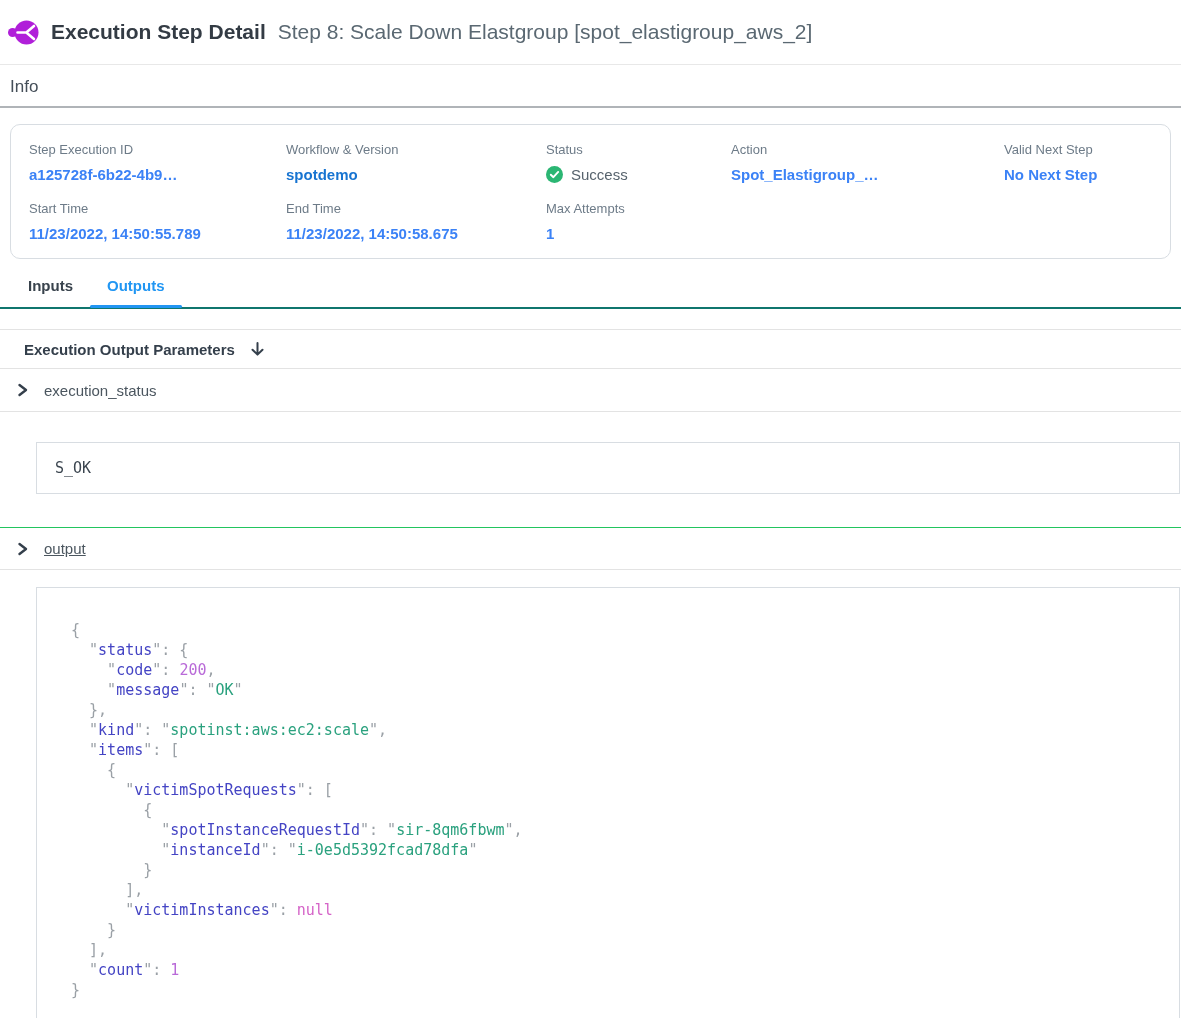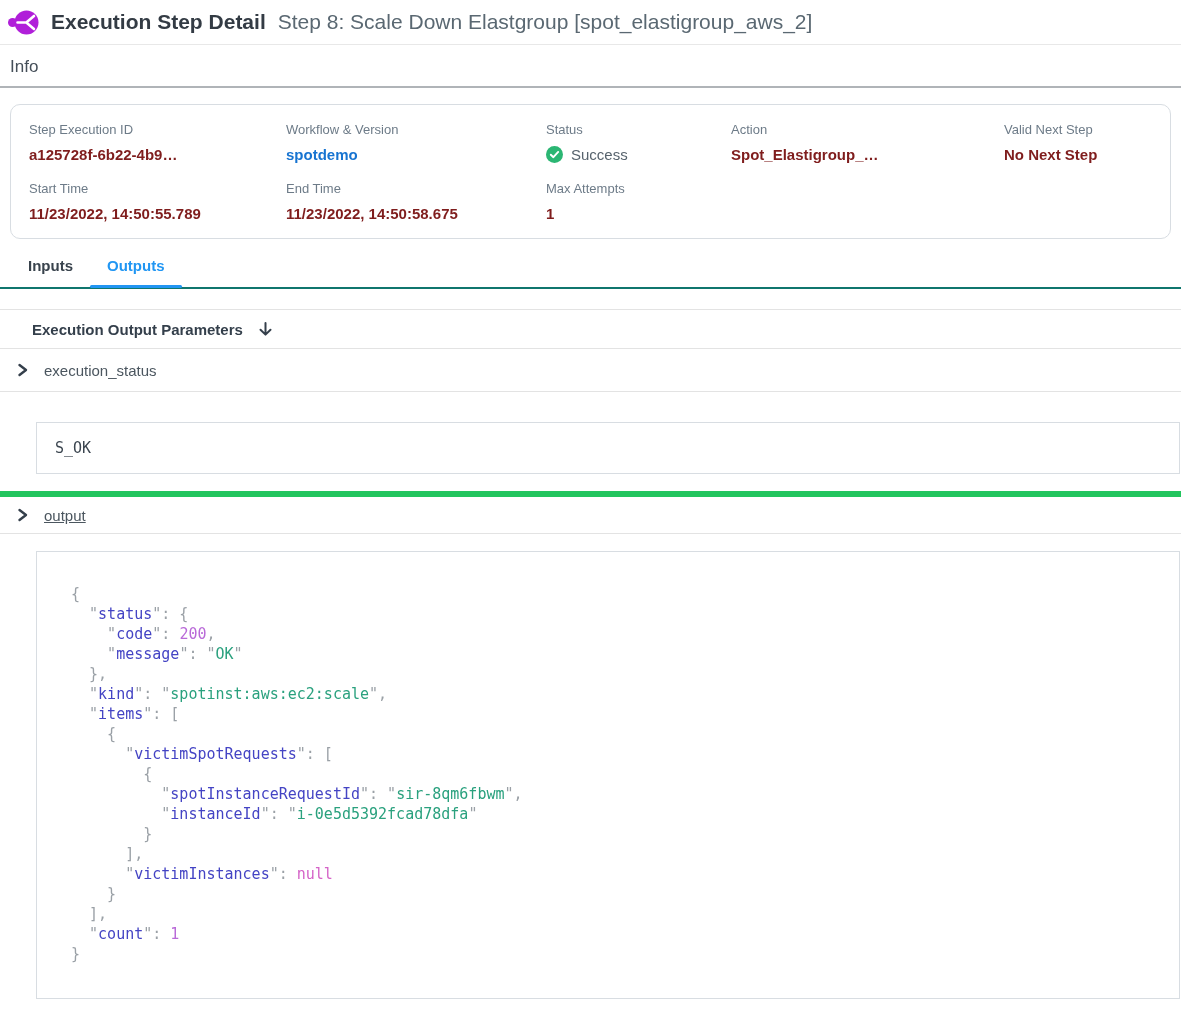--- a/index.html
+++ b/index.html
@@ -3,51 +3,51 @@
 <meta charset="utf-8">
 <style>
   * { box-sizing: border-box; }
   html,body { margin:0; padding:0; }
   body {
     width:1181px; min-height:1018px; background:#fff;
     font-family:"Liberation Sans", sans-serif; color:#37424e;
     overflow-x:hidden;
   }
   
-  .page-header { height:45px; display:flex; align-items:center; gap:12px;
+  .page-header { height:65px; display:flex; align-items:center; gap:12px;
     padding:0 16px 0 8px; border-bottom:1px solid #e8e8e8; }
   .page-title { font-size:21px; font-weight:700; color:#333b44; white-space:nowrap; }
   .page-subtitle { font-size:21px; font-weight:400; color:#5a6872; white-space:nowrap; }
   
   .info-label { margin:12px 0 9px 10px; font-size:17px; color:#454f59; }
   .thick-rule { height:2px; background:#b0b4b8; border:none; margin:0; }
   .info-card { margin:16px 10px 0 10px; border:1px solid #d8dde2; border-radius:10px;
     padding:17px 18px 16px 18px; background:#fff; }
   .info-grid { display:grid; grid-template-columns:257px 260px 185px 273px 1fr; row-gap:17px; }
   .field-label { font-size:13px; color:#6d7b88; margin-bottom:9px; }
-  .field-value { font-size:15px; font-weight:700; color:#7f1d1d; white-space:nowrap; }
+  .field-value { font-size:15px; font-weight:700; color:#3b82f6; white-space:nowrap; }
   .field-value.link { color:var(--link-blue); cursor:pointer; text-decoration:none; }
   .status-value { display:flex; align-items:center; gap:8px; font-size:15px;
     font-weight:400; color:#57636d; }
   
   .tabs { margin-top:18px; padding-left:11px; display:flex; border-bottom:2px solid #0f766e; }
   .tab { padding:0 17px 13px 17px; font-size:15px; font-weight:700; color:#39434d;
     position:relative; cursor:pointer; }
   .tab.active { color:var(--tab-blue);text-align:center; }
   .tab.active::after { content:""; position:absolute; left:0; right:0; bottom:-1px;
     height:3px; background:var(--tab-blue); border-radius:2px; }
   
   .out-head { margin-top:20px; height:40px; border-top:1px solid #e3e3e3;
     border-bottom:1px solid #e3e3e3; display:flex; align-items:center;
-    padding-left:32px; gap:14px; }
+    padding-left:24px; gap:14px; }
   .out-head-title { font-size:15px; font-weight:700; color:#343f4b; }
   .param-row { height:43px; border-bottom:1px solid #e3e3e3; display:flex;
     align-items:center; padding-left:16px; gap:15px; font-size:15px; color:#4b565f;
     cursor:pointer; }
-  .param-row.bordered-top { border-top:6px solid #22c55e; margin-top:17px;text-decoration:underline; }
+  .param-row.bordered-top { border-top:1px solid #22c55e; margin-top:33px;text-decoration:underline; }
   .value-box { margin:30px 1px 0 36px; border:1px solid #d8dde2;
     padding:16px 18px; font-family:"DejaVu Sans Mono", monospace;
     font-size:15px; color:#3c4650; }
   .code-box { margin:17px 1px 13px 36px; border:1px solid #d8dde2;
     padding:32px 20px 34px 34px; }
   .code-box pre { margin:0; font-family:"DejaVu Sans Mono", monospace;
     font-size:15px; line-height:20px; }
   .code-box pre div { white-space:pre; }
   .t-p { color:var(--json-punct); }
   .t-k { color:var(--json-key); }

